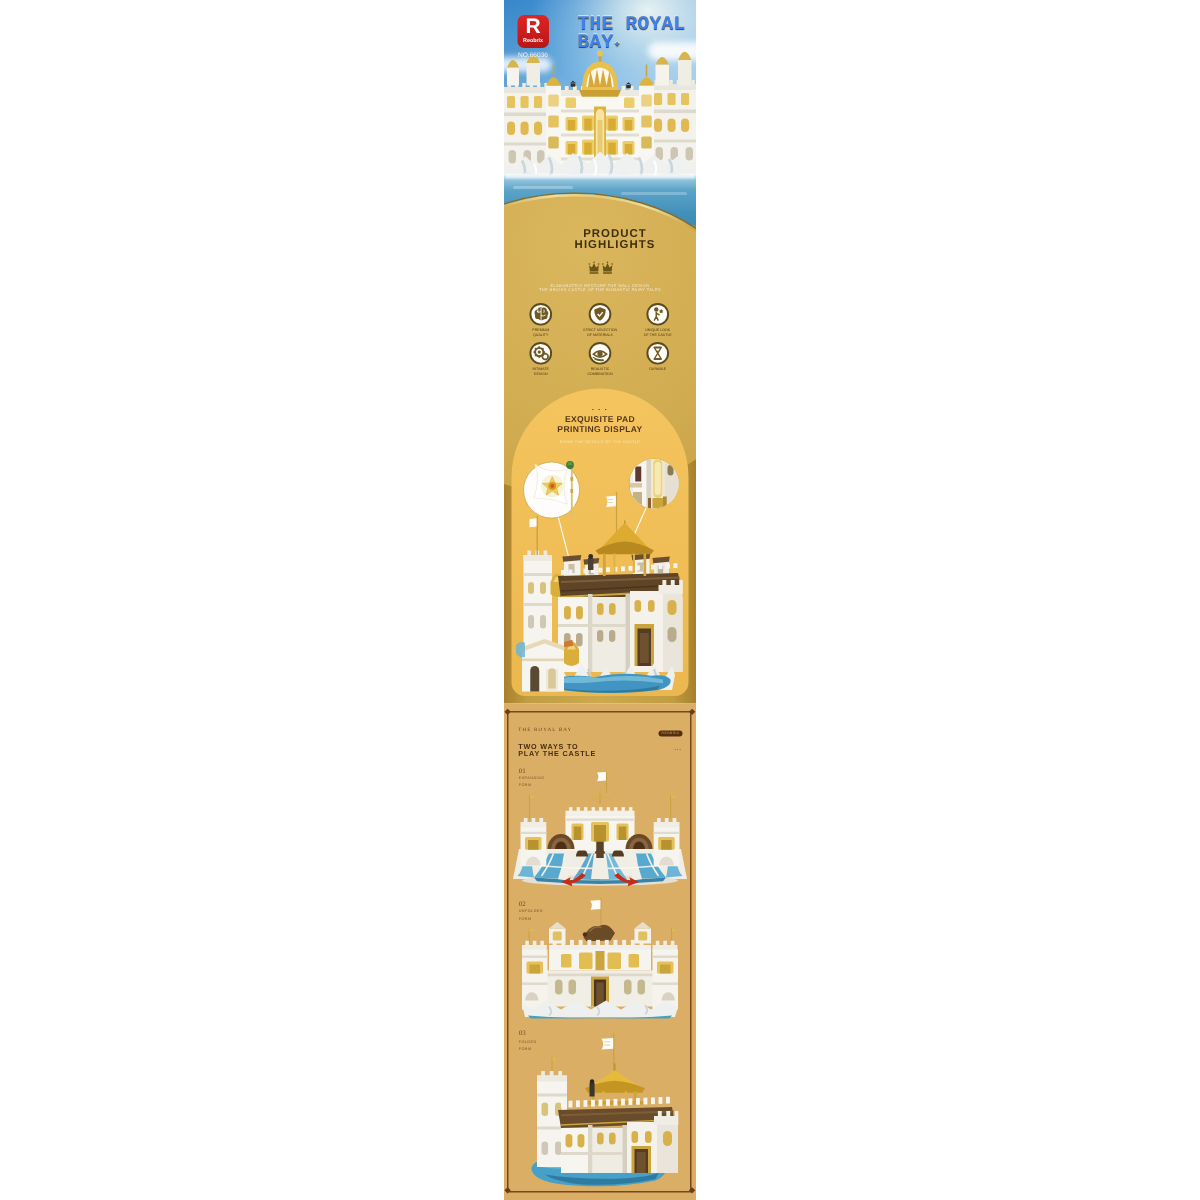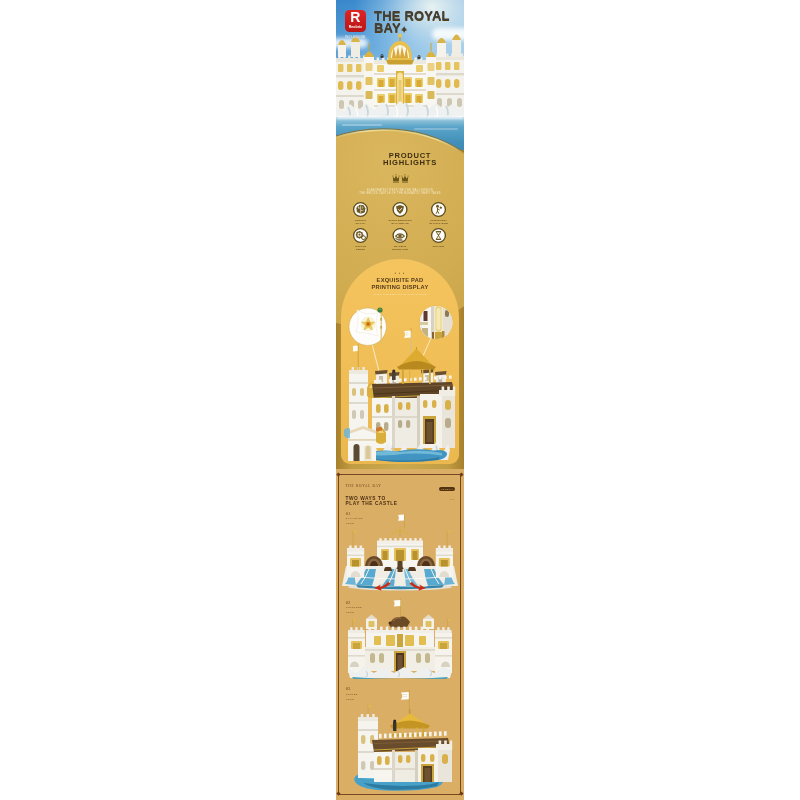--- a/index.html
+++ b/index.html
@@ -152,21 +152,21 @@
 <div class="abs" style="left:0;top:115.5px;width:128px;height:3px;background:rgba(255,255,255,0.75);border-radius:2px;filter:blur(0.8px);"></div>
 <div class="abs" style="left:6px;top:124px;width:40px;height:1.6px;background:rgba(255,255,255,0.28);border-radius:1px;"></div>
 <div class="abs" style="left:78px;top:128px;width:44px;height:1.6px;background:rgba(255,255,255,0.24);border-radius:1px;"></div>
 
 <div class="abs" style="left:8.7px;top:10.2px;width:21.4px;height:21.4px;background:linear-gradient(180deg,#e02424,#b81616);border-radius:4.5px;"></div>
 <div class="abs" style="left:8.7px;top:9.2px;width:21.4px;height:17px;color:#ffffff;font-weight:bold;font-size:14px;text-align:center;">R</div>
 <div class="abs" style="left:8.7px;top:25px;width:21.4px;color:#ffffff;font-size:3.6px;text-align:center;font-weight:bold;">Reobrix</div>
 
 <div class="abs" style="left:9.3px;top:33.8px;width:24px;color:rgba(250,252,255,0.92);font-size:4.4px;text-shadow:0 0 0.8px rgba(130,150,170,0.7);">NO.66036</div>
 
-<div class="abs" style="left:38px;top:10px;width:80px;color:#404040;font-family:Liberation Sans, sans-serif;font-weight:bold;font-size:13px;line-height:11.5px;text-shadow:0 0.7px 0.6px #574010,0 -0.4px 0.4px #f9eab0;letter-spacing:0.2px;">THE ROYAL<br>BAY<span style="font-size:8px;">✦</span></div>
+<div class="abs" style="left:49px;top:10px;width:80px;color:#3b82f6;font-family:Liberation Mono, monospace;font-weight:bold;font-size:13px;line-height:11.5px;text-shadow:0 0.7px 0.6px #574010,0 -0.4px 0.4px #f9eab0;letter-spacing:0.2px;">THE ROYAL<br>BAY<span style="font-size:8px;">✦</span></div>
 
 <div class="abs" style="left:0;top:150px;width:128px;height:319px;background:linear-gradient(90deg,#a8802c 0%,#c09c42 12%,#cda94e 50%,#c09c42 88%,#a8802c 100%);"></div>
 
 <div class="abs" style="left:-78px;top:129.5px;width:250px;height:200px;border-radius:50%;background:radial-gradient(ellipse at 52% 16%,#dab65e 0%,#d2ac50 55%,#c49d43 100%);"></div>
 
 <svg class="abs" style="left:0;top:126px;" width="128" height="32" viewBox="0 0 128 32">
   <path d="M-5,12.5 A 125 100 0 0 1 47,3.6 A 125 100 0 0 1 130,28.5" fill="none" stroke="#8a6a24" stroke-width="0.9" transform="translate(0,-0.8)"></path>
   <path d="M-5,12.5 A 125 100 0 0 1 47,3.6 A 125 100 0 0 1 130,28.5" fill="none" stroke="url(#rimg)" stroke-width="1.6" transform="translate(0,0.6)"></path>
   <defs>
           <linearGradient id="rimg" x1="0" y1="0" x2="1" y2="0">

